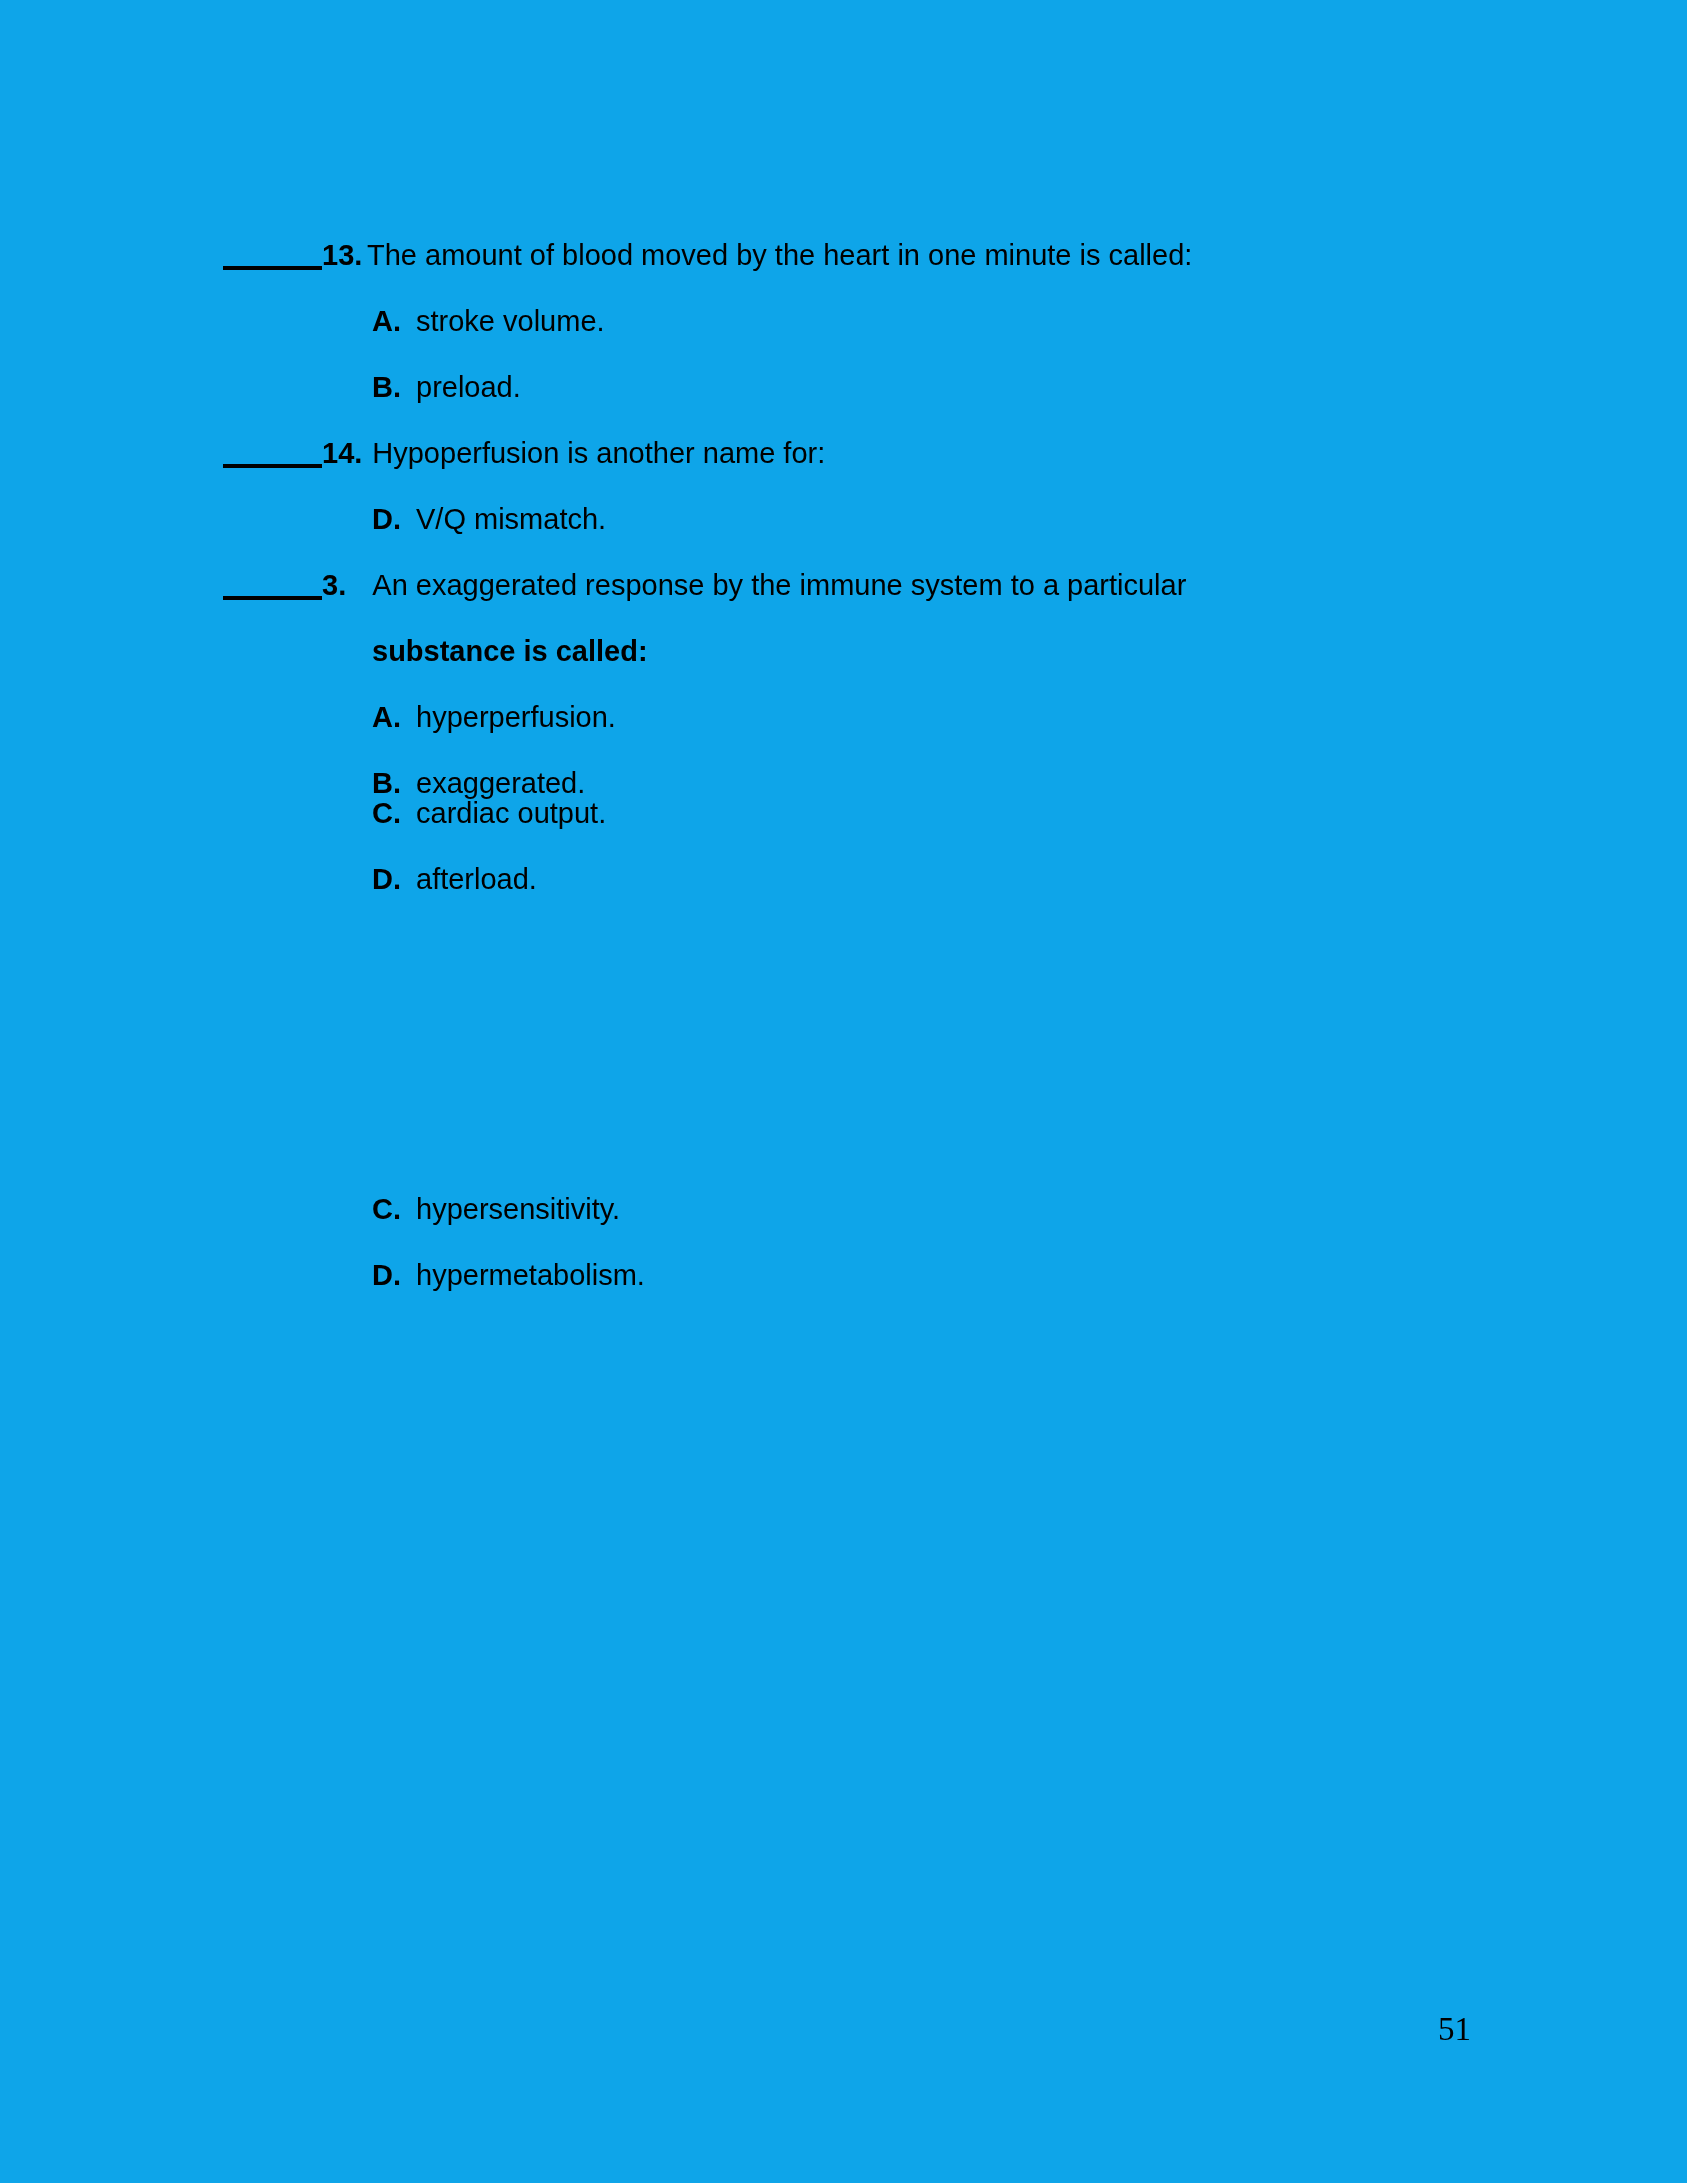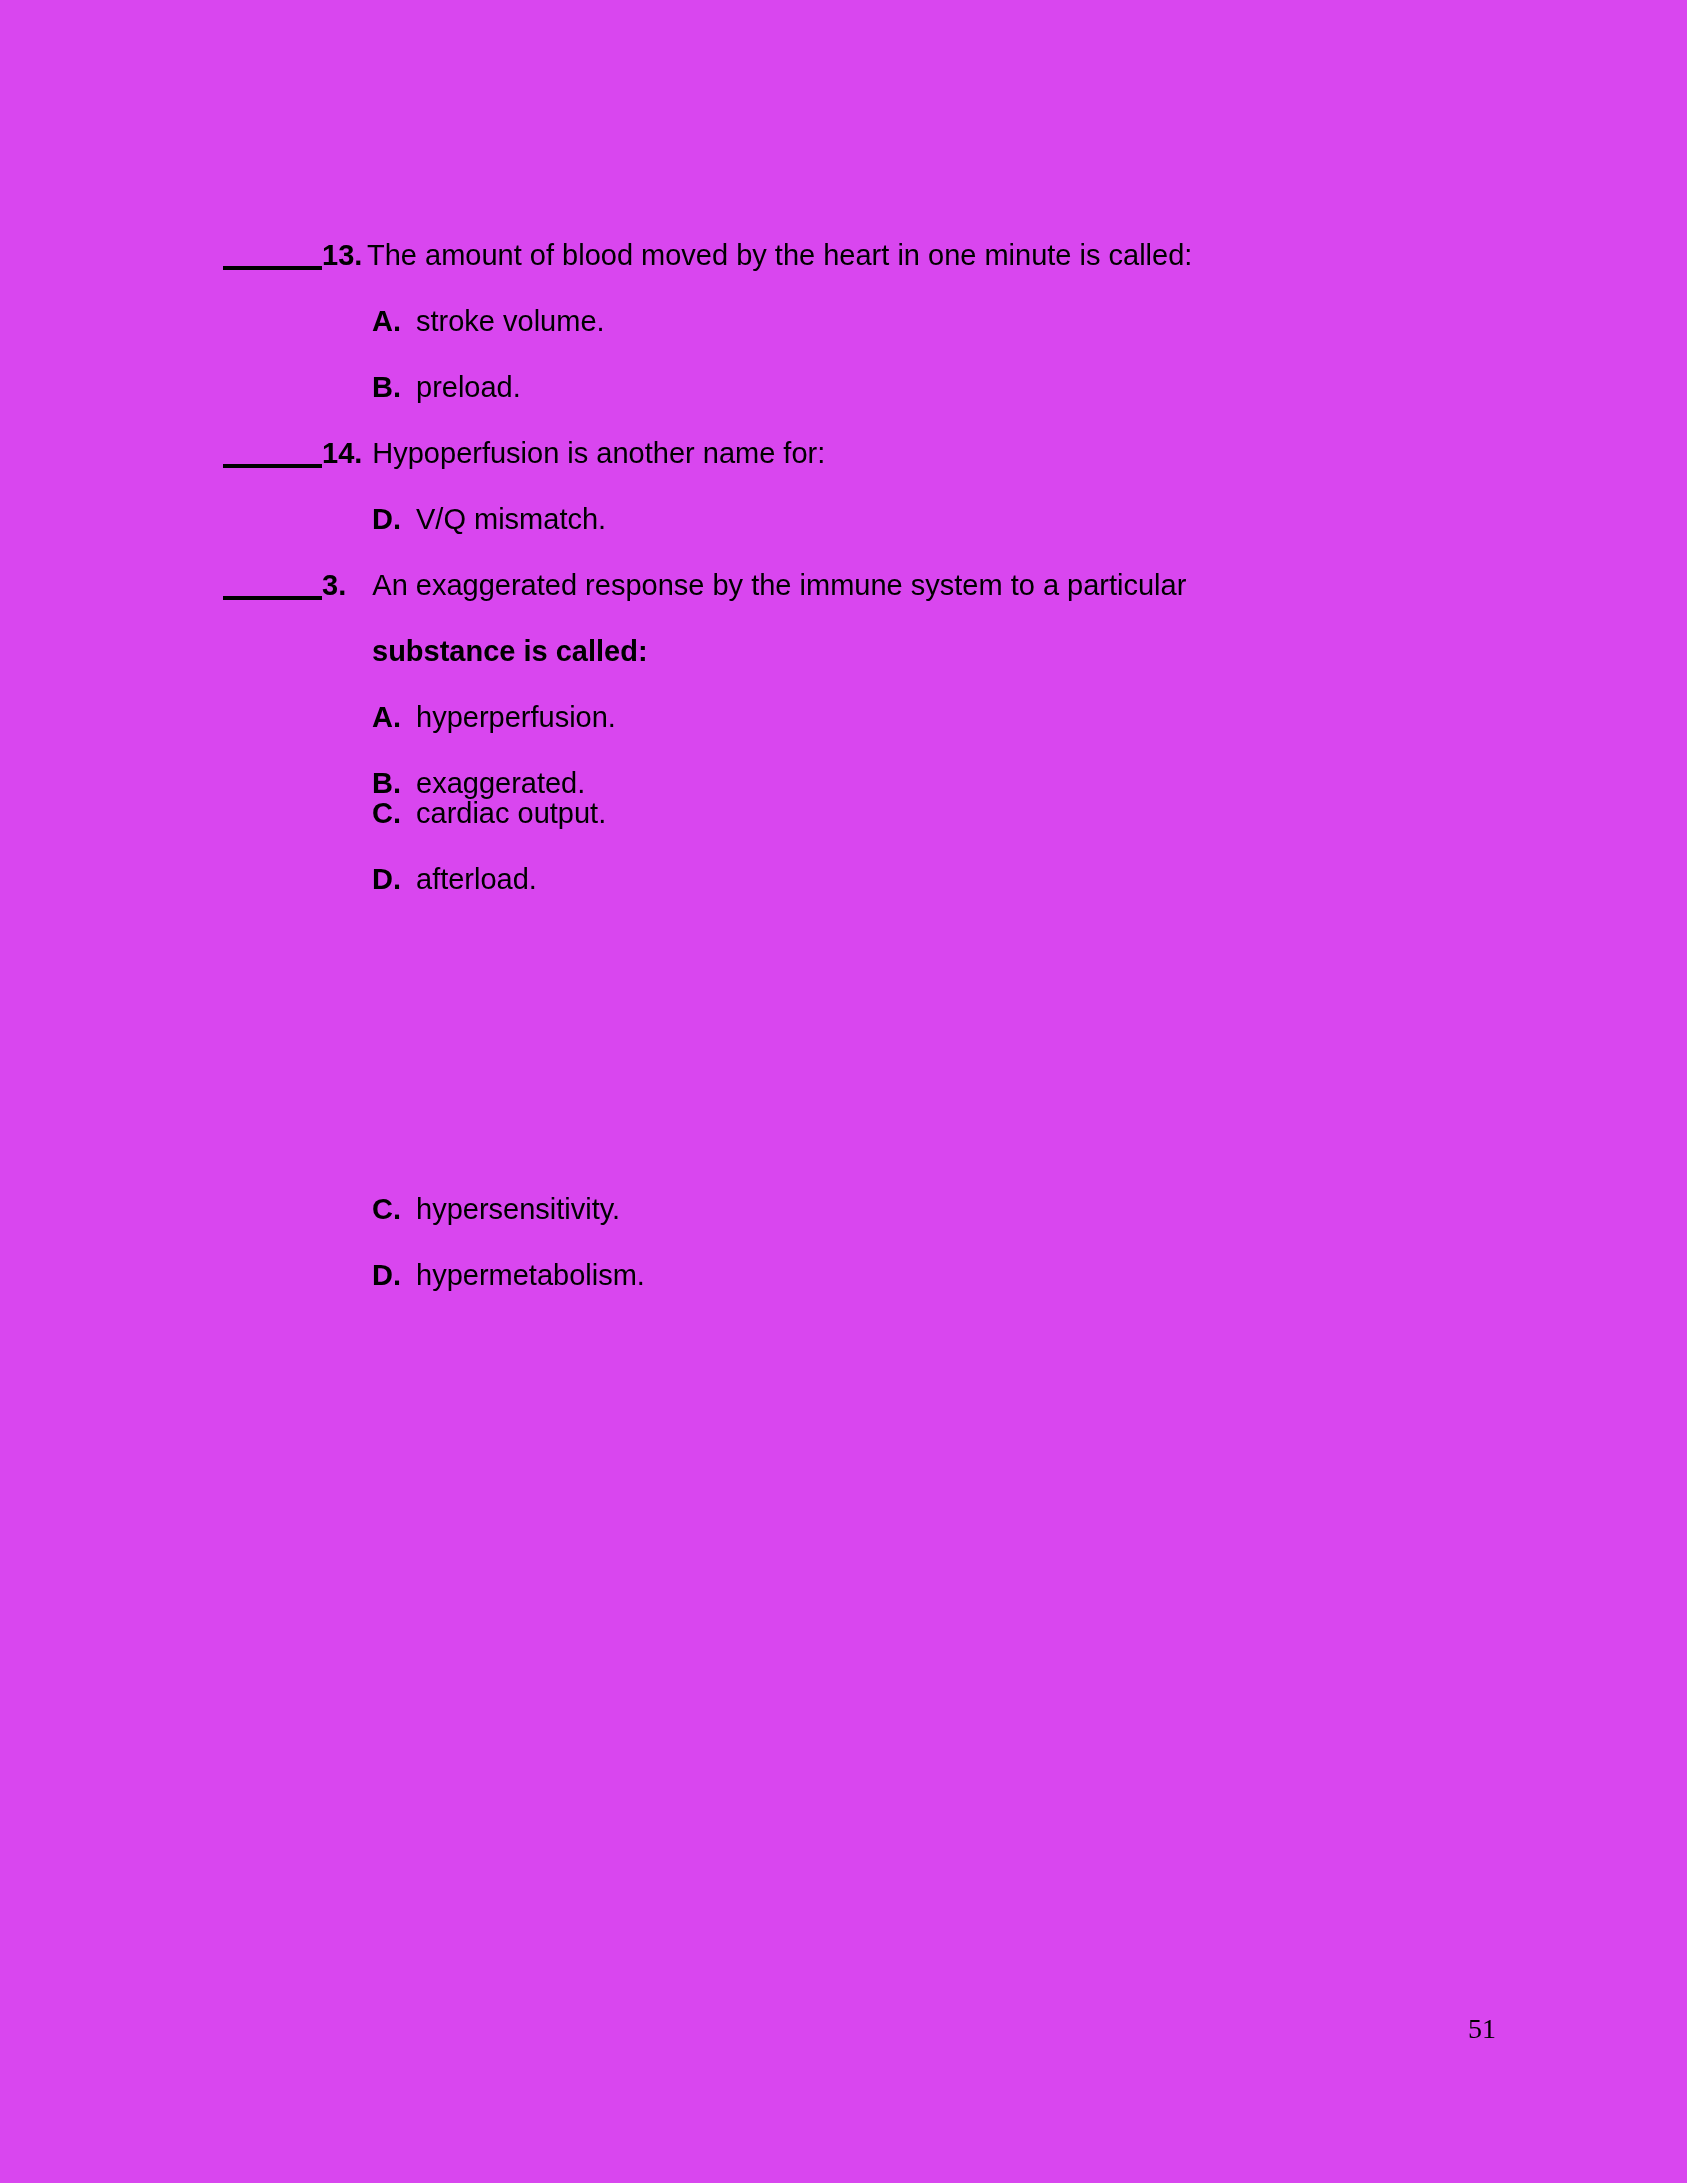--- a/index.html
+++ b/index.html
@@ -1,20 +1,20 @@
 <!DOCTYPE html>
 <html style="font-size:10.6px"><head>
 <meta charset="utf-8">
 <style>
   html, body { margin: 0; padding: 0; background: #e8e8e8; }
   .page {
     position: relative;
     width: 1687px;
     height: 2183px;
-    background: #d946ef;
+    background: #0ea5e9;
     font-family: "Liberation Sans", sans-serif;
     font-size: 29px;
     color: #000000;
     overflow: hidden;
   }
   .content {
     position: absolute;
     left: 223px;
     top: 222px;
     width: 1257px;
@@ -49,24 +49,24 @@
   .opt { white-space: nowrap; }
   .opt.col-a { width: 492px; flex: 0 0 492px; }
   .letter {
     display: inline-block;
     width: 44px;
     font-weight: bold;
   }
   .opt-text { font-weight: normal; }
   .page-number {
     position: absolute;
-    left: 1468px;
+    left: 1438px;
     top: 2015px;
     font-family: "Liberation Serif", serif;
-    font-size: 28px;
+    font-size: 33px;
     line-height: 28px;
     color: #000000;
   }
 </style>
 </head>
 <body>
 
 <div class="page">
   <div class="content">
 

